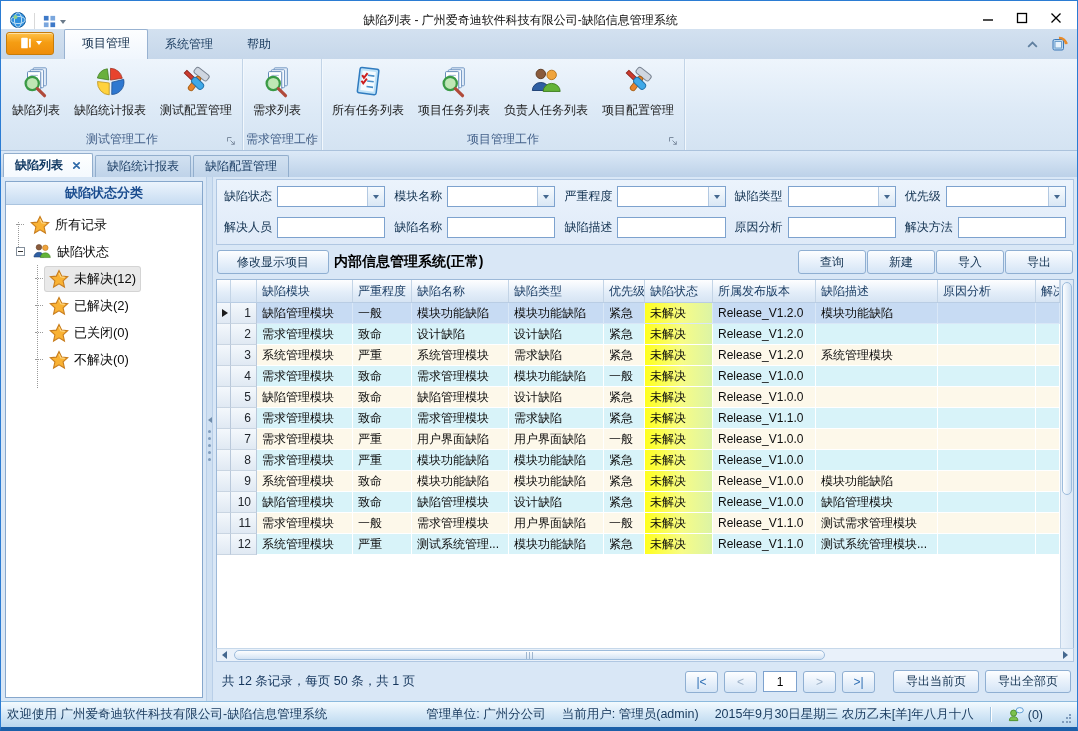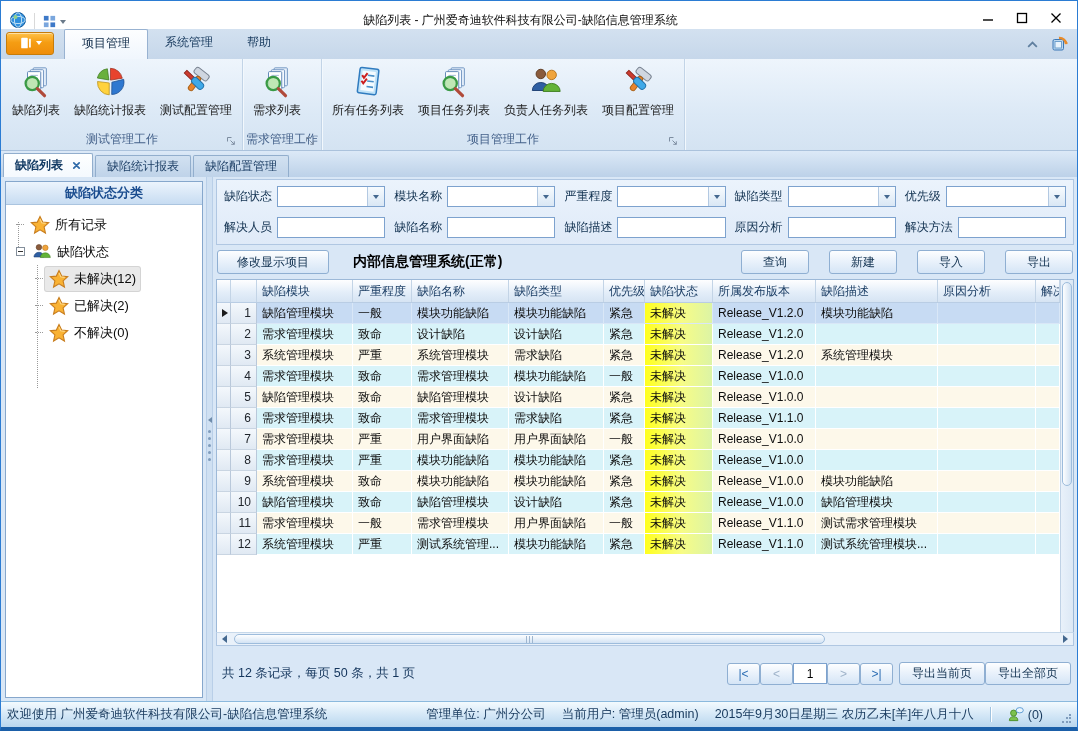--- a/index.html
+++ b/index.html
@@ -67,21 +67,21 @@
   .splitter .scaret{width:0;height:0;border-top:3.5px solid transparent;border-bottom:3.5px solid transparent;border-right:4px solid #6f8cab;margin-bottom:3px;}
   
   .content{flex:1;display:flex;flex-direction:column;min-width:0;padding:2px 3px 0 3px;}
   .filter-panel{flex:0 0 66px;border:1px solid #b0c7e2;background:linear-gradient(#ebf3fc,#dfeaf8);
     padding:6px 7px;display:flex;flex-direction:column;justify-content:space-between;}
   .f-row{display:flex;gap:9px;}
   .ffield{flex:1;display:flex;align-items:center;min-width:0;}
   .flbl{font-size:12px;color:#10304f;margin-right:5px;white-space:nowrap;}
   .fctl{flex:1;height:21px;background:#fff;border:1px solid #7da2ce;display:flex;min-width:0;}
   .fctl input{flex:1;border:none;outline:none;min-width:0;font-size:12px;padding:0 3px;background:transparent;font-family:inherit;}
-  .toolbar-row{flex:0 0 34px;display:flex;align-items:center;gap:20px;padding:4px 1px;}
+  .toolbar-row{flex:0 0 34px;display:flex;align-items:center;gap:1px;padding:4px 1px;}
   .btn{height:24px;padding:0 12px;font-size:12px;color:#10304f;background:linear-gradient(#fdfeff,#eaf2fb 45%,#d5e5f6);
     border:1px solid #8fafd2;border-radius:3px;display:inline-flex;align-items:center;justify-content:center;cursor:default;white-space:nowrap;font-family:inherit;}
   .btn.modify{min-width:112px;}
   .btn.action{min-width:68px;}
   .sys-title{font-size:14px;font-weight:bold;color:#000;margin-left:4px;white-space:nowrap;}
   .flex-spacer{flex:1;}
   
   .table-wrap{flex:1;display:flex;min-height:0;border:1px solid #9db9d8;border-bottom:none;background:#fff;}
   .grid{flex:1;overflow:hidden;display:flex;flex-direction:column;background:#fff;min-width:0;}
   .g-head{flex:0 0 23px;display:flex;background:linear-gradient(#fefeff,#e4eef9 55%,#d6e4f3);border-bottom:1px solid #b9cde4;}
@@ -99,21 +99,21 @@
   .vscroll{flex:0 0 13px;background:linear-gradient(90deg,#e9f1fa,#dce8f5);border-left:1px solid #c0d2e6;position:relative;}
   .vthumb{position:absolute;left:1px;right:1px;top:2px;height:58%;background:linear-gradient(90deg,#fdfeff,#cfe0f2);border:1px solid #9dbcdc;border-radius:5px;}
   .hscroll{flex:0 0 14px;background:#e9f1fa;border:1px solid #b0c7e2;border-top:1px solid #c6d8ea;position:relative;display:flex;align-items:center;}
   .h-arrow{width:15px;height:100%;display:flex;align-items:center;justify-content:center;}
   .h-arrow .al{width:0;height:0;border-top:4px solid transparent;border-bottom:4px solid transparent;border-right:5px solid #44688f;}
   .h-arrow .ar{width:0;height:0;border-top:4px solid transparent;border-bottom:4px solid transparent;border-left:5px solid #44688f;}
   .hthumb{position:absolute;left:17px;width:69%;top:1px;bottom:1px;background:linear-gradient(#fdfeff,#d3e3f4);border:1px solid #9dbcdc;border-radius:5px;display:flex;align-items:center;justify-content:center;gap:2px;}
   .hthumb i{width:1px;height:7px;background:#9fb6cf;}
   .h-arrow.right{position:absolute;right:0;top:0;}
   
-  .pager{flex:0 0 36px;display:flex;align-items:center;padding:16px 3px;}
+  .pager{flex:0 0 36px;display:flex;align-items:center;gap:6px;padding:8px 3px;}
   .pg-summary{font-size:12.5px;color:#14355c;white-space:nowrap;margin-left:3px;}
   .pbtn{width:33px;height:22px;padding:0;font-size:12px;color:#2f6fb4;}
   .pbtn.dis{color:#9fb3c9;}
   .pinput{width:34px;height:21px;border:1px solid #7da2ce;text-align:center;font-size:12px;font-family:inherit;outline:none;}
   .pexport{min-width:80px;height:23px;}
   
   .statusbar{flex:0 0 26px;background:linear-gradient(#f3fafe,#d2e6f6 55%,#b9d6ee);border-top:1px solid #8bb9dd;
     display:flex;align-items:center;padding:0 6px;font-size:12.5px;color:#17395d;gap:16px;white-space:nowrap;}
   .sb-left{flex:1;overflow:hidden;}
   .sb-sep{width:1px;height:15px;background:#9fc2df;box-shadow:1px 0 0 #fff;}
@@ -164,21 +164,21 @@
   </div>
 
   <div class="ribbon-tabs">
     <div class="app-button">
       <svg width="14" height="14" viewBox="0 0 16 16">
           <rect x="2.5" y="2" width="7.5" height="12" rx="1" fill="#fff"></rect>
           <line x1="12.5" y1="3" x2="12.5" y2="13" stroke="#fff" stroke-width="2"></line>
         </svg>
       <span class="app-caret"></span>
     </div>
-    <div id="ribbon-tab-items" style="display:flex;align-items:flex-start;">
+    <div id="ribbon-tab-items" style="display:flex;align-items:flex-end;">
         <div class="rtab active">项目管理</div>
         <div class="rtab">系统管理</div>
         <div class="rtab">帮助</div>
       </div>
     <div class="ribbon-right">
       <span style="display:flex;">
         <svg width="13" height="9" viewBox="0 0 12 8">
             <path d="M2 6.2 L6 2.2 L10 6.2" fill="none" stroke="#5f7f9f" stroke-width="1.6"></path>
           </svg>
       </span>
@@ -424,20 +424,32 @@
             </div>
             <div class="titem" style="padding-left: 25px;">
               <span class="hdash"></span>
               <span class="hl">
                 <span class="ticon">
                   <svg viewBox="0 0 18 18">
                     <path d="M9 1.3 L11.4 6.4 16.8 7 12.7 10.7 13.9 16.2 9 13.3 4.1 16.2 5.3 10.7 1.2 7 6.6 6.4 Z" fill="#f9b234" stroke="#c87d1e" stroke-width="1"></path>
                     <path d="M9 3.5 L10.6 7 14.2 7.5" fill="none" stroke="#fdd98a" stroke-width="1"></path>
                   </svg>
                 </span>
+                <span class="tlabel">已关闭(0)</span>
+              </span>
+            </div>
+            <div class="titem" style="padding-left: 25px;">
+              <span class="hdash"></span>
+              <span class="hl">
+                <span class="ticon">
+                  <svg viewBox="0 0 18 18">
+                    <path d="M9 1.3 L11.4 6.4 16.8 7 12.7 10.7 13.9 16.2 9 13.3 4.1 16.2 5.3 10.7 1.2 7 6.6 6.4 Z" fill="#f9b234" stroke="#c87d1e" stroke-width="1"></path>
+                    <path d="M9 3.5 L10.6 7 14.2 7.5" fill="none" stroke="#fdd98a" stroke-width="1"></path>
+                  </svg>
+                </span>
                 <span class="tlabel">不解决(0)</span>
               </span>
             </div>
           </div>
       </div>
     </div>
 
     <div class="splitter">
       <span class="scaret"></span>
       <span class="sdot"></span>

